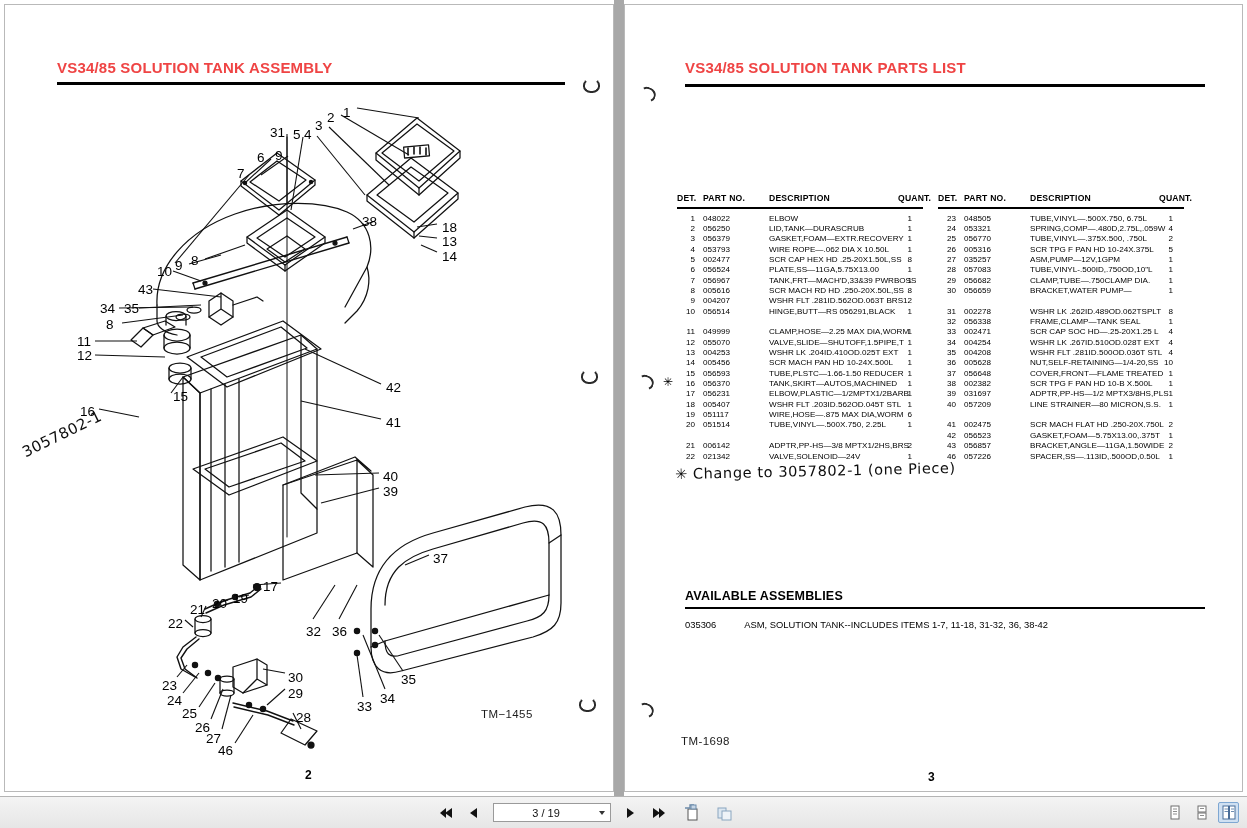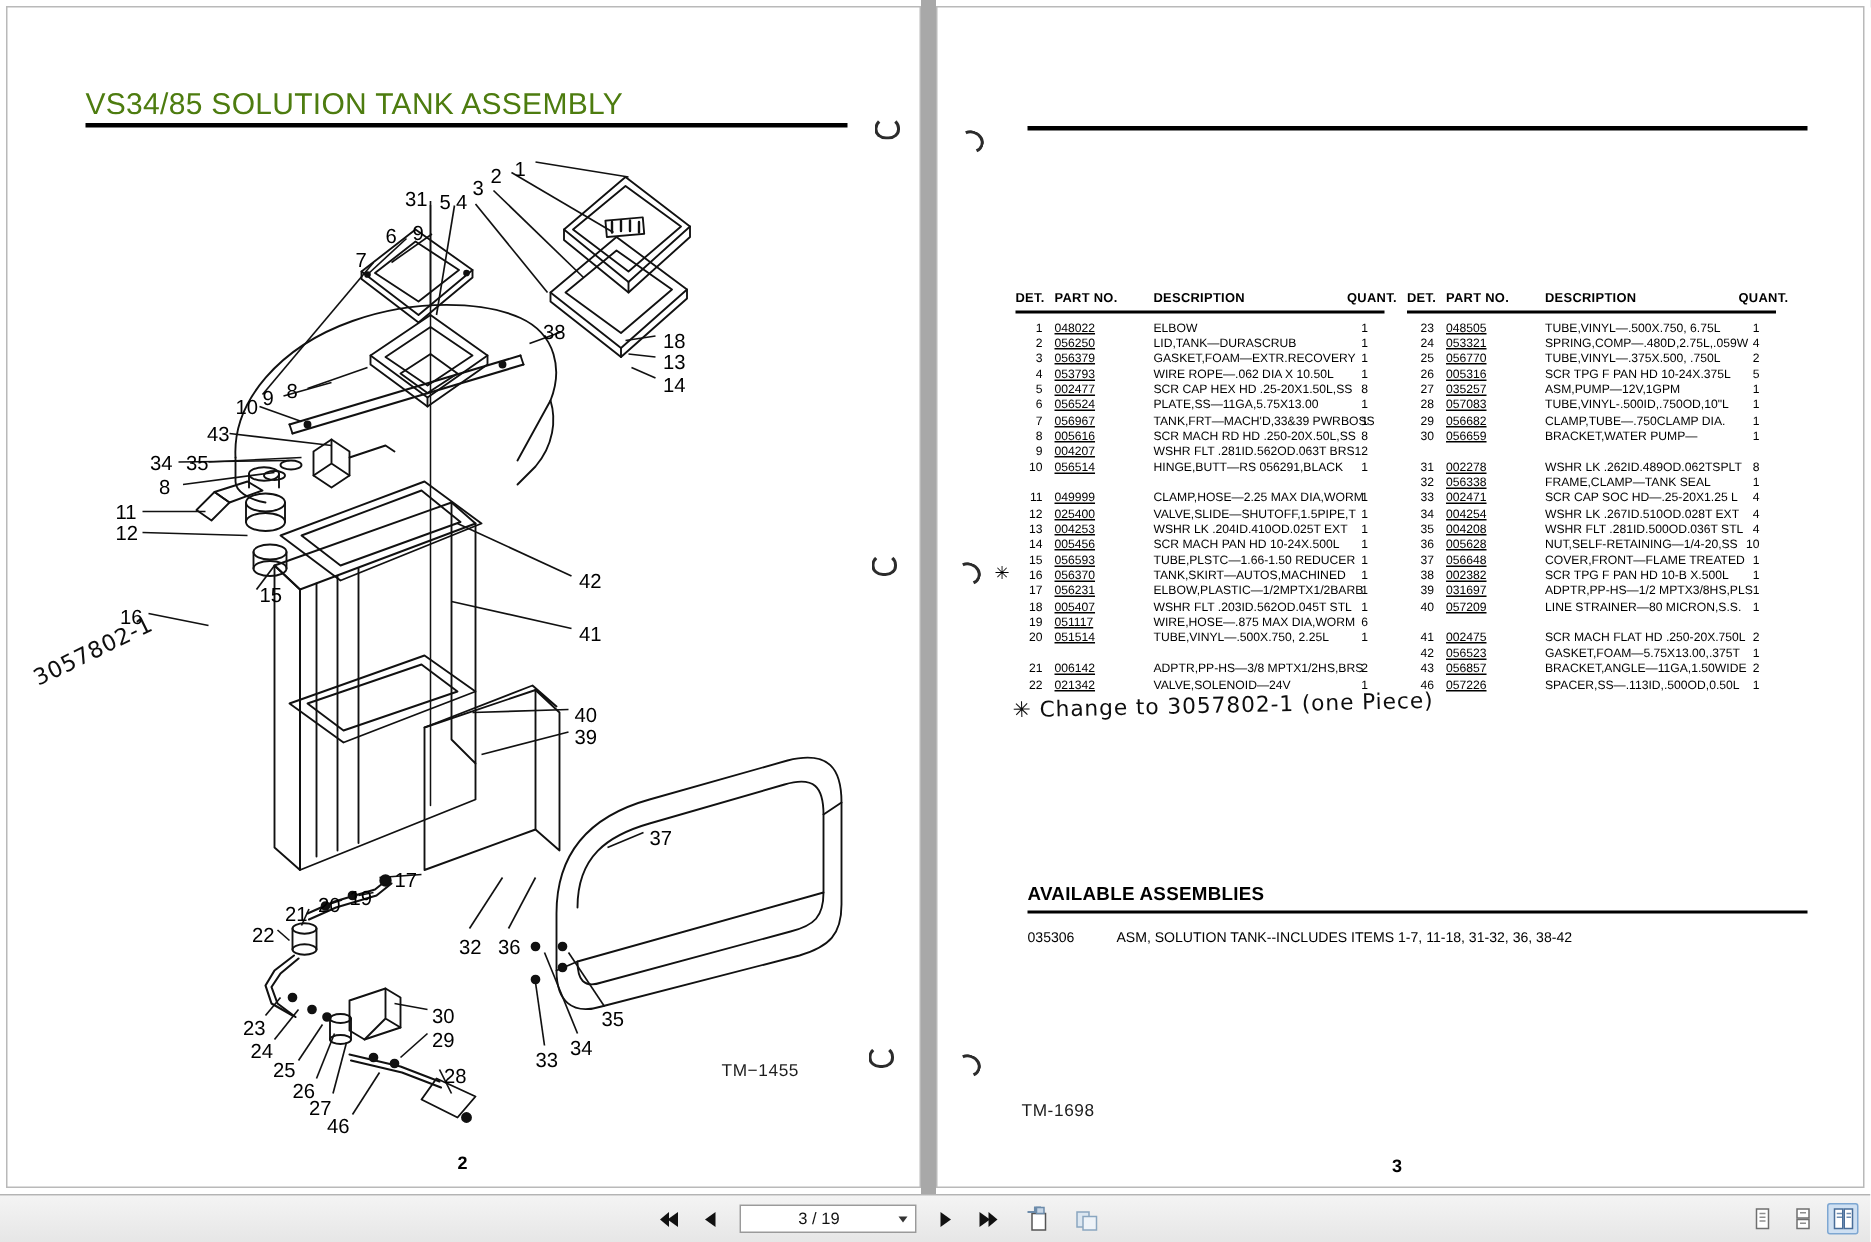--- a/index.html
+++ b/index.html
@@ -42,24 +42,24 @@
   .gutter-top {
     position: absolute;
     left: 0; top: 0;
     width: 1247px; height: 5px;
     background: #a8a8a8;
   }
 
   
   .pg-title {
     position: absolute;
-    font-weight: normal;
-    font-size: 20px;
+    font-weight: bold;
+    font-size: 15px;
     letter-spacing: .2px;
-    color: #4d7c0f;
+    color: #ef4444;
     white-space: nowrap;
   }
   .rule {
     position: absolute;
     background: #000;
   }
   .tm-code {
     position: absolute;
     font-size: 11.5px;
     color: #1c1c1c;
@@ -100,21 +100,21 @@
   }
   .tbl .hdr .h-det   { position: absolute; left: 0px; }
   .tbl .hdr .h-part  { position: absolute; left: 26px; }
   .tbl .hdr .h-desc  { position: absolute; left: 92px; }
   .tbl .hdr .h-qty   { position: absolute; left: 221px; }
   .hdr-rule {
     width: 246px; height: 1.6px; background: #000; margin-top: 1px; margin-bottom: 5px;
   }
   .row { position: relative; height: 10.35px; white-space: nowrap; }
   .row .c-det  { position: absolute; left: 0px;   width: 18px; text-align: right; }
-  .row .c-part { position: absolute; left: 26px; text-decoration: underline; }
+  .row .c-part { position: absolute; left: 26px; }
   .row .c-desc { position: absolute; left: 92px; }
   .row .c-qty  { position: absolute; left: 221px; width: 14px; text-align: right; }
   .row.spacer { height: 10.35px; }
   .star-mark {
     position: absolute;
     left: -14px; top: -2px;
     font-size: 12px;
     line-height: 11px;
     color: #000;
   }
@@ -458,20 +458,21 @@
         </div>
 
       <div class="hand hand-left" style="left:14px; top:420px;">3057802-1</div>
 
       <div class="tm-code" style="left:476px; top:703px;">TM−1455</div>
       <div class="folio" style="left:300px; top:763px;">2</div>
     </div>
 
     <div class="page right">
 
+      <div class="pg-title" style="left:60px; top:54px;">VS34/85 SOLUTION TANK PARTS LIST</div>
       <div class="rule" style="left:60px; top:79px; width:520px; height:3px;"></div>
 
       <div class="punch open" style="left:14px; top:82px; transform:rotate(200deg);"></div>
       <div class="punch open" style="left:12px; top:370px; transform:rotate(200deg);"></div>
       <div class="punch open" style="left:12px; top:698px; transform:rotate(200deg);"></div>
 
       <div class="tbl" id="tbl-left" style="left:52px; top:188px;">
         <div class="hdr">
           <span class="h-det">DET.</span>
           <span class="h-part">PART NO.</span>
@@ -542,21 +543,21 @@
             </div>
             <div class="row spacer"></div>
             <div class="row">
               <span class="c-det">11</span>
               <span class="c-part">049999</span>
               <span class="c-desc">CLAMP,HOSE—2.25 MAX DIA,WORM</span>
               <span class="c-qty">1</span>
             </div>
             <div class="row">
               <span class="c-det">12</span>
-              <span class="c-part">025400</span>
+              <span class="c-part">055070</span>
               <span class="c-desc">VALVE,SLIDE—SHUTOFF,1.5PIPE,T</span>
               <span class="c-qty">1</span>
             </div>
             <div class="row">
               <span class="c-det">13</span>
               <span class="c-part">004253</span>
               <span class="c-desc">WSHR LK  .204ID.410OD.025T EXT</span>
               <span class="c-qty">1</span>
             </div>
             <div class="row">

